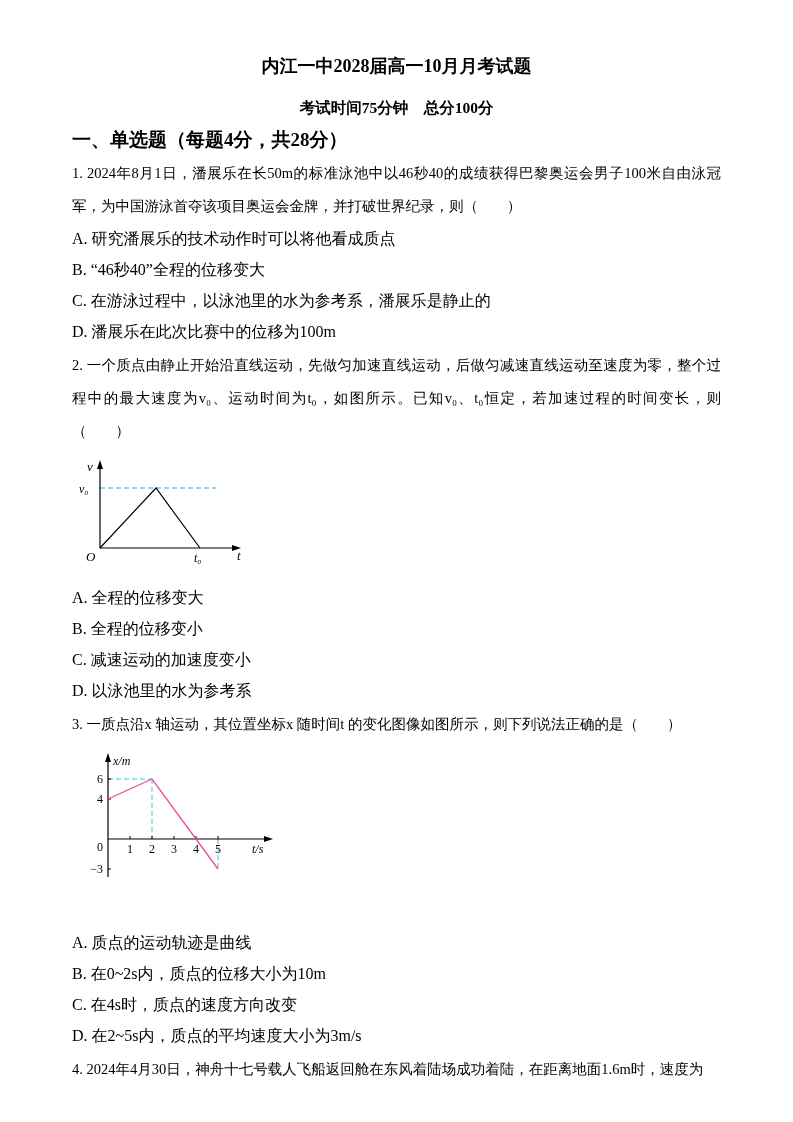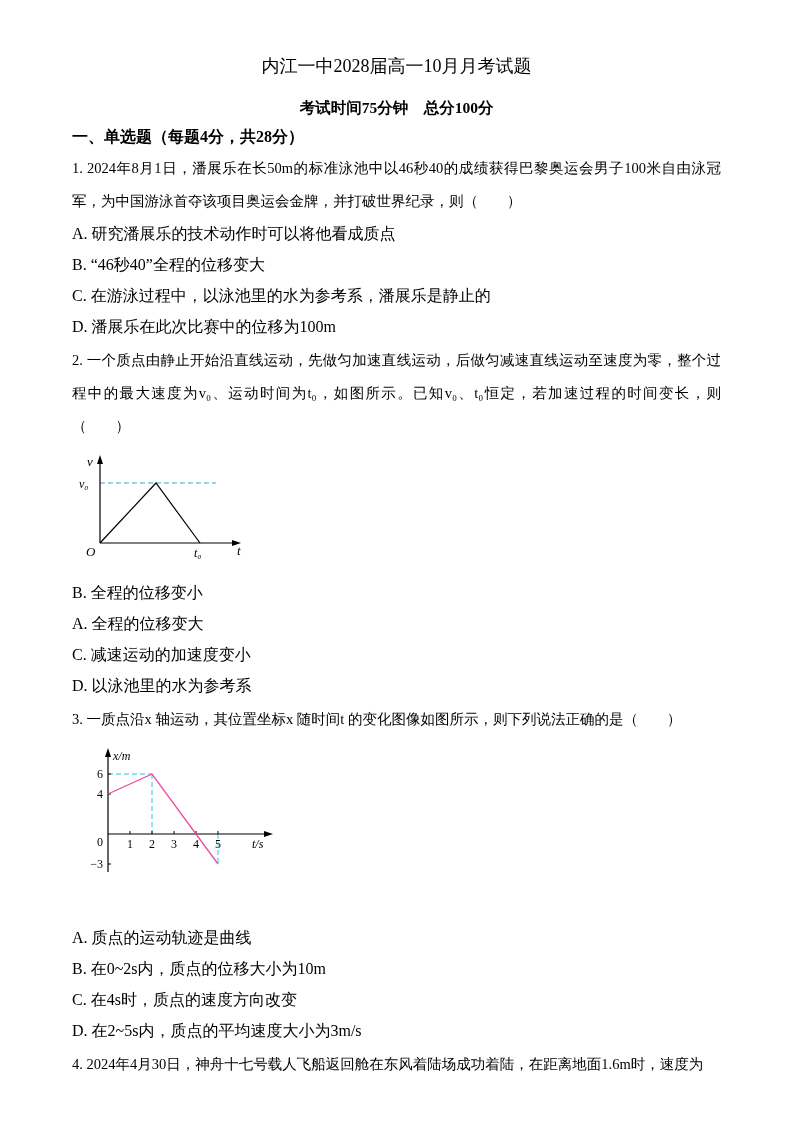--- a/index.html
+++ b/index.html
@@ -7,33 +7,33 @@
     width: 793px;
     min-height: 1122px;
     box-sizing: border-box;
     padding: 54px 72px 40px 72px;
     font-family: "Liberation Serif", "DejaVu Serif", serif;
     color: #000;
     background: #fff;
   }
   .title {
     text-align: center;
-    font-weight: normal;
+    font-weight: bold;
     font-size: 18px;
     margin: 0 0 20px 0;
   }
   .subtitle {
     text-align: center;
     font-weight: bold;
     font-size: 15.5px;
     margin: 0 0 8px 0;
   }
   .section-heading {
     font-weight: bold;
-    font-size: 16px;
+    font-size: 19px;
     margin: 6px 0 4px 0;
   }
   .question { margin: 0 0 2px 0; }
   .qtext {
     font-size: 14.5px;
     line-height: 33px;
     margin: 0;
     text-align: justify;
   }
   .option {
@@ -78,22 +78,22 @@
         <polyline points="26,92 82,32 126,92" fill="none" stroke="#000" stroke-width="1.2"></polyline>
 
         <text x="13" y="15" font-size="13" class="var">v</text>
         <text x="5" y="37" font-size="12" class="var">v₀</text>
         <text x="12" y="105" font-size="13" class="var">O</text>
         <text x="120" y="106" font-size="12" class="var">t₀</text>
         <text x="163" y="104" font-size="13" class="var">t</text>
       </svg>
     </div>
 
+    <div class="option">A. 全程的位移变大</div>
     <div class="option">B. 全程的位移变小</div>
-    <div class="option">A. 全程的位移变大</div>
     <div class="option">C. 减速运动的加速度变小</div>
     <div class="option">D. 以泳池里的水为参考系</div>
   </div>
 
   <div class="question">
     <p class="qtext">3. 一质点沿x 轴运动，其位置坐标x 随时间t 的变化图像如图所示，则下列说法正确的是（　　）</p>
 
     <div class="graph-wrap xt">
       <svg width="208" height="148" viewBox="0 0 208 148">
 

